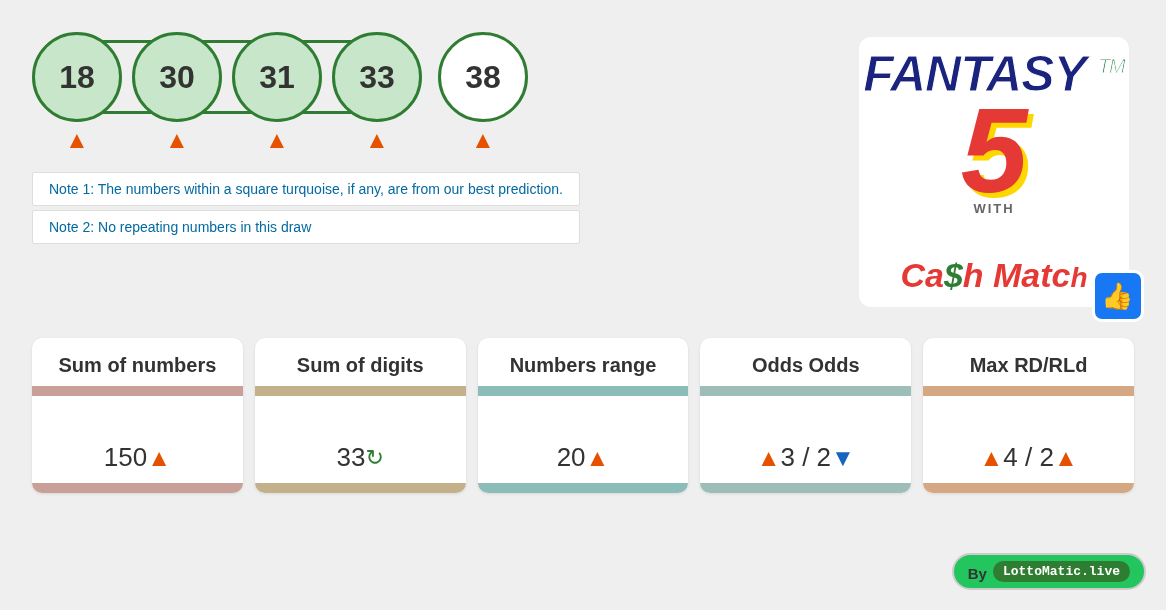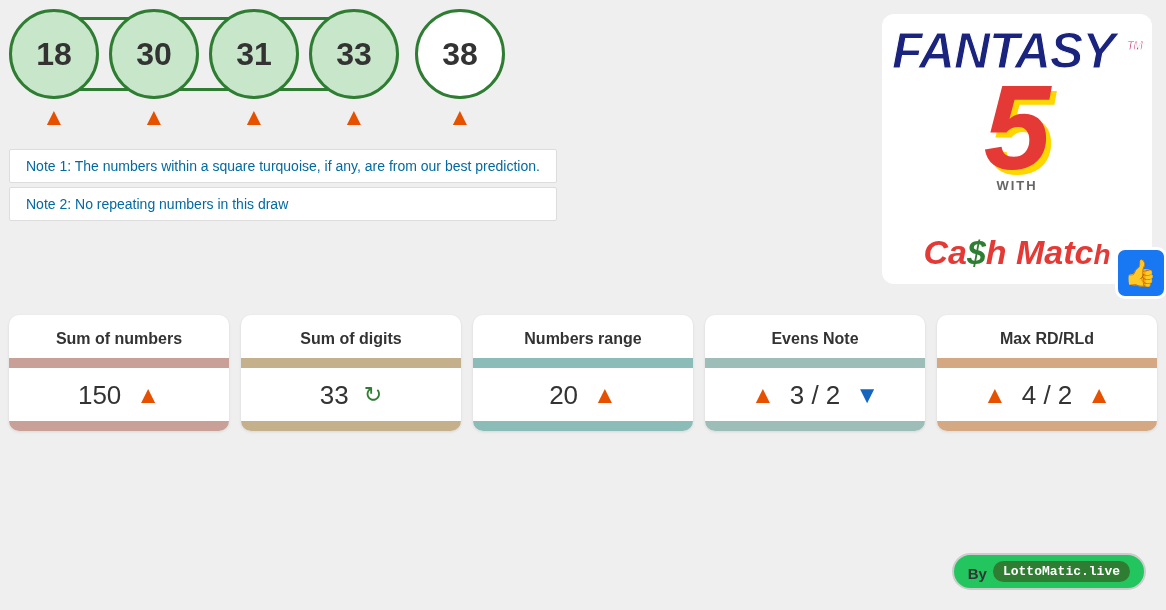--- a/index.html
+++ b/index.html
@@ -11,21 +11,21 @@
       overflow: hidden;
       position: relative;
     }
 
     .main-container {
       width: 1166px;
       height: 610px;
       background: #efefef;
       display: flex;
       flex-direction: column;
-      padding: 9px;
+      padding: 32px;
     }
 
     
     .top-section {
       display: flex;
       justify-content: space-between;
       align-items: flex-start;
       margin-bottom: 16px;
     }
 
@@ -142,21 +142,21 @@
       border-radius: 10px;
       overflow: hidden;
       display: flex;
       flex-direction: column;
       align-items: center;
       box-shadow: 0 1px 3px rgba(0,0,0,0.1);
     }
 
     .stat-card-title {
       padding: 14px 10px 8px;
-      font-size: 16px;
+      font-size: 20px;
       font-weight: 600;
       color: #333;
       text-align: center;
       line-height: 1.3;
     }
 
     .stat-card-bar {
       width: 100%;
       height: 10px;
     }
@@ -168,21 +168,22 @@
     .stat-card-bar.peach { background: #d4a882; }
 
     .stat-card-value {
       padding: 12px 10px 10px;
       font-size: 26px;
       font-weight: 500;
       color: #333;
       text-align: center;
       display: flex;
       align-items: center;
-      gap: 15px;
+      gap: 0;
+      margin-top: 34px;
     }
 
     
     .by-lottomatic {
       position: absolute;
       bottom: 20px;
       right: 20px;
       display: flex;
       align-items: flex-end;
       gap: 6px;
@@ -268,21 +269,21 @@
         <div class="note">
           <span>Note 2: No repeating numbers in this draw</span>
         </div>
       </div>
     </div>
 
     <div class="logo-area">
       <div class="logo-box">
         <div style="font-size:50px; font-weight:900; color:#1a237e; font-style:italic; letter-spacing:-1px; line-height:1; font-family:'Arial Black', Arial, sans-serif; -webkit-text-stroke: 1px #fff;">
           <span>FANTASY</span>
-          <sup style="font-size:12px; font-weight:bold; vertical-align:super; color:#be185d;">TM</sup>
+          <sup style="font-size:20px; font-weight:normal; vertical-align:super; color:#15803d;">TM</sup>
         </div>
         <div style="font-size:120px; font-weight:900; color:#e53935; font-style:italic; line-height:0.85; font-family:'Arial Black', Arial, sans-serif; text-shadow: 5px 5px 0 #ffd700;">
           <span>5</span>
         </div>
         <div style="font-size:13px; color:#666; font-weight:bold; letter-spacing:2px;">
           <span>WITH</span>
         </div>
         <div style="font-size:34px; font-weight:900; color:#e53935; font-style:italic; font-family:'Arial Black', Arial, sans-serif;margin-top:40px;">
           Ca<span style="color:#2e7d32;">$</span>h Matc<span style="font-size:28px;">h</span>
         </div>
@@ -325,21 +326,21 @@
       <div class="stat-card-bar teal"></div>
       <div class="stat-card-value">
         <span>20</span>
         <span class="arrow-up">▲</span>
       </div>
       <div class="stat-card-bar teal"></div>
     </div>
 
     <div class="stat-card">
       <div class="stat-card-title">
-        <span>Evens Note</span>
+        <span>Odds Odds</span>
       </div>
       <div class="stat-card-bar sage"></div>
       <div class="stat-card-value">
         <span class="arrow-up">▲</span>
         <span>3 / 2</span>
         <span class="arrow-down">▼</span>
       </div>
       <div class="stat-card-bar sage"></div>
     </div>
 

